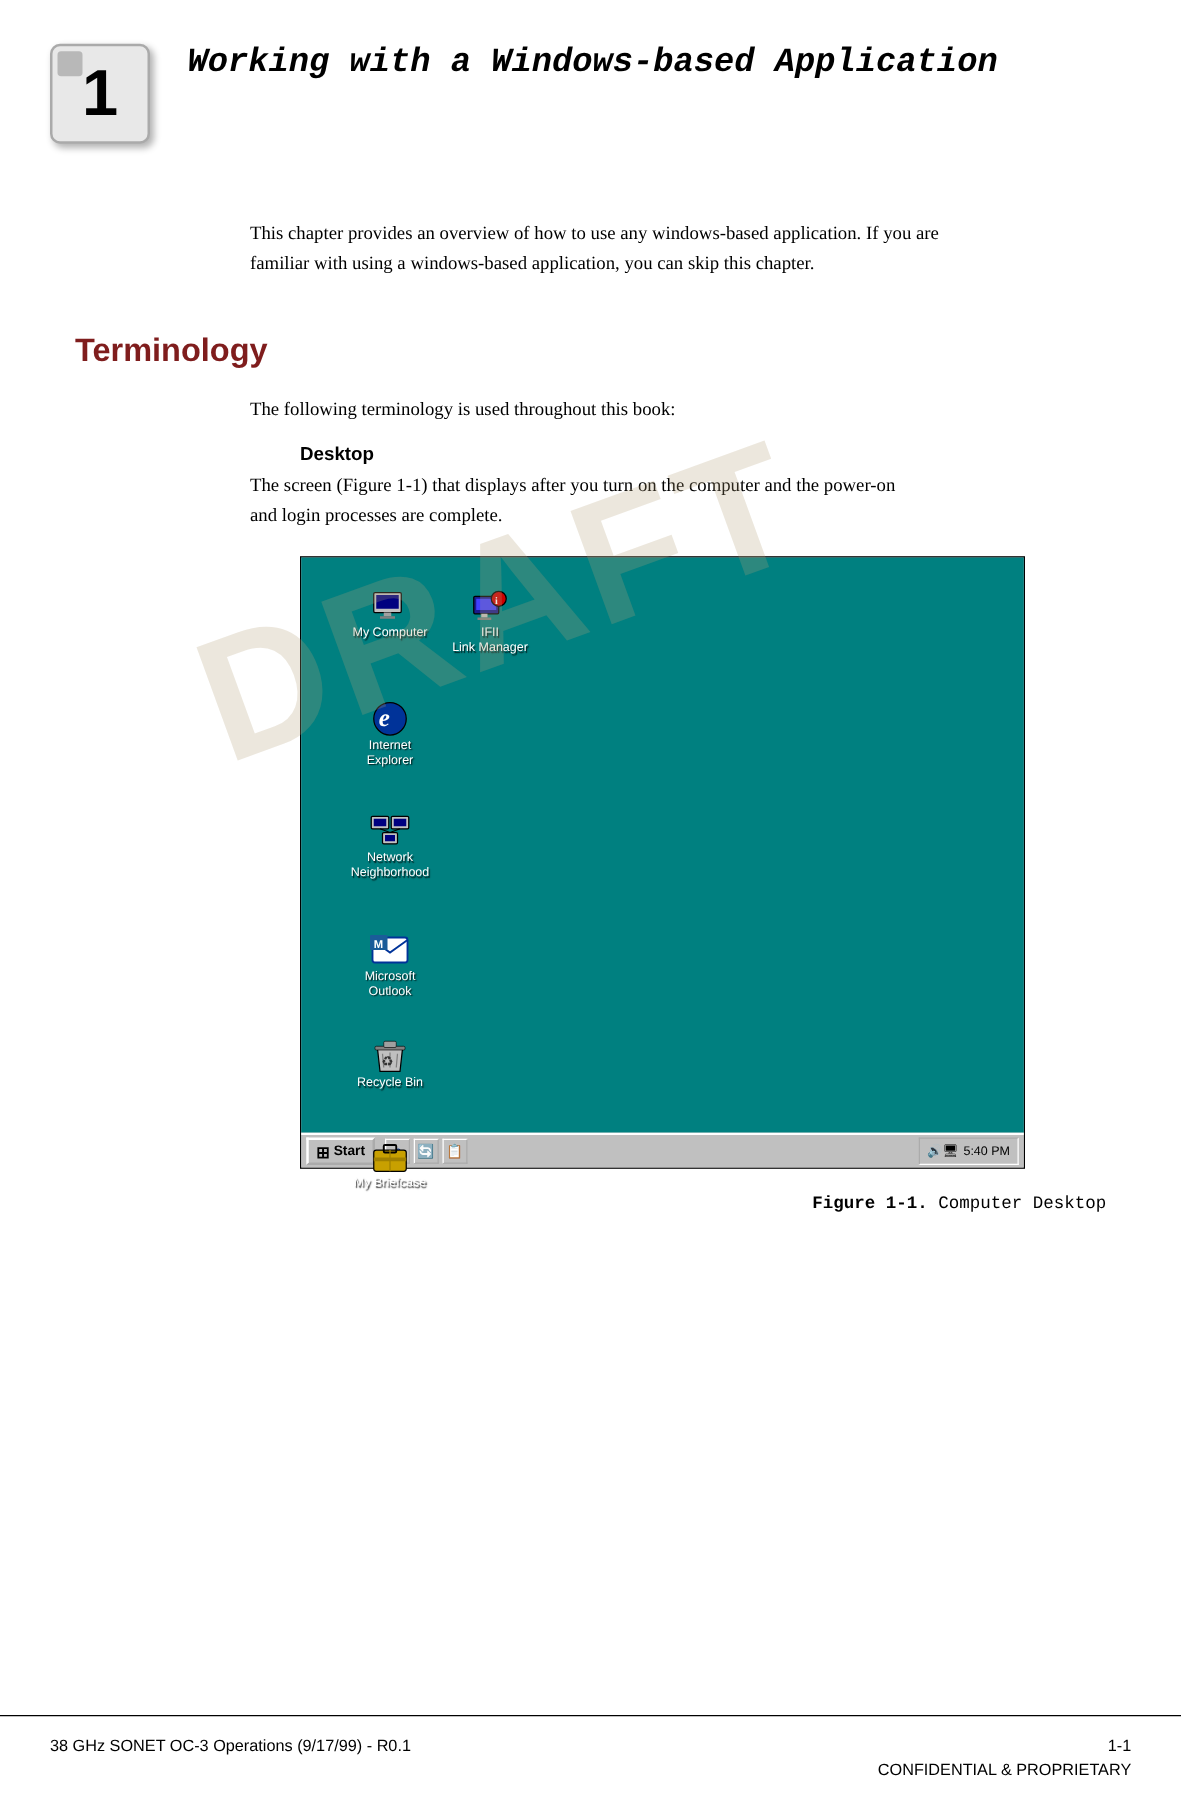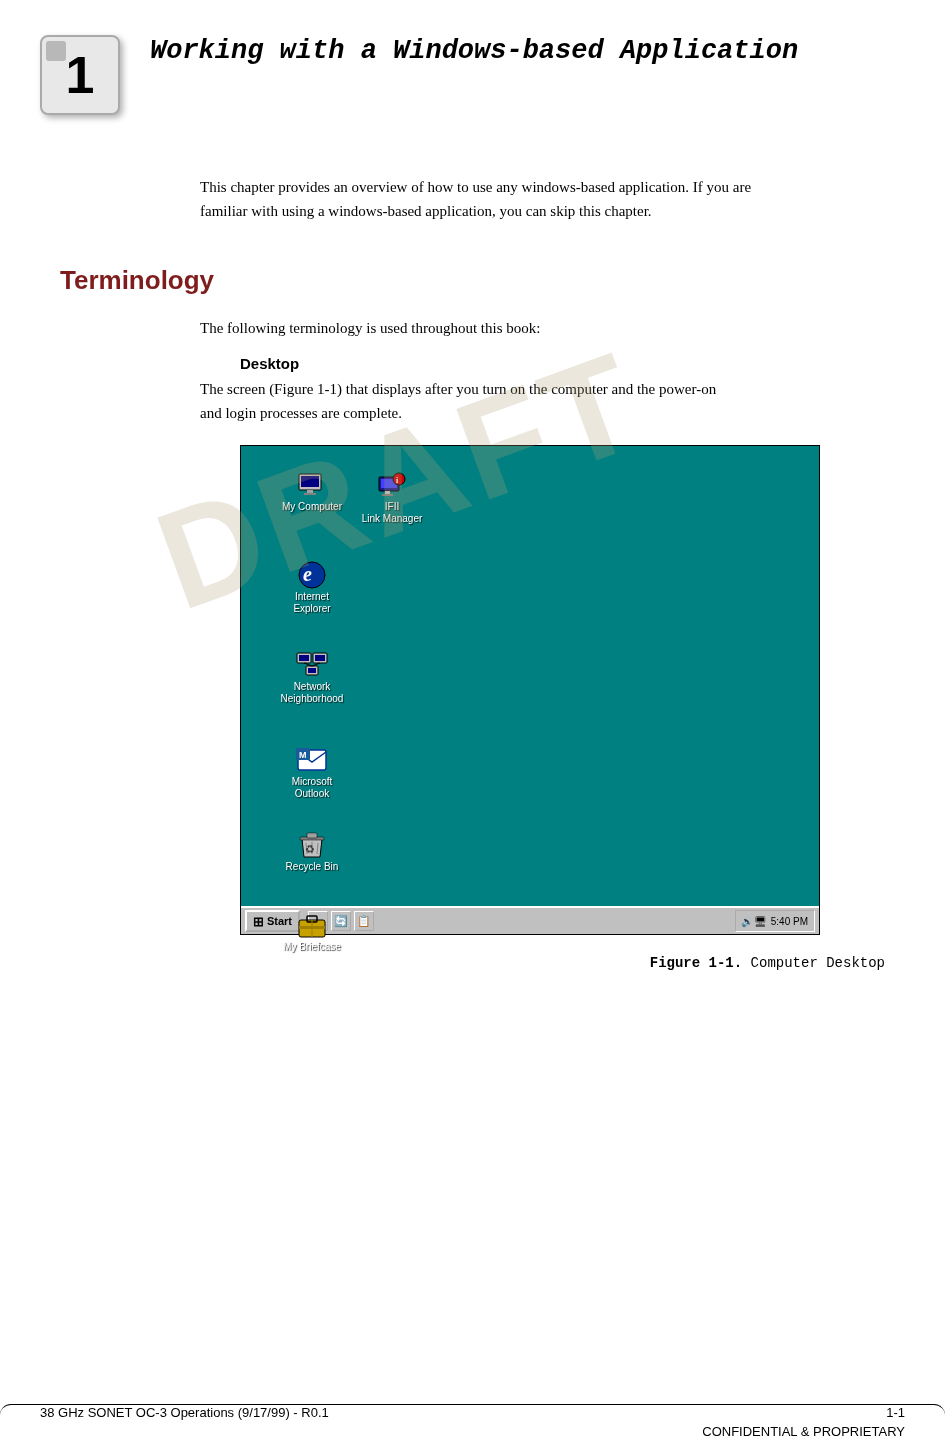--- a/index.html
+++ b/index.html
@@ -230,22 +230,21 @@
       letter-spacing: 5px;
     }
 
     
     .page-footer {
       position: absolute;
       bottom: 0;
       left: 0;
       right: 0;
       border-top: 1px solid #000;
-      padding: 0 40px;
-      border-radius: 11px;
+      padding: 16px 40px;
     }
 
     .footer-main {
       display: flex;
       justify-content: space-between;
       align-items: center;
       font-family: Arial, sans-serif;
       font-size: 13px;
     }
 

